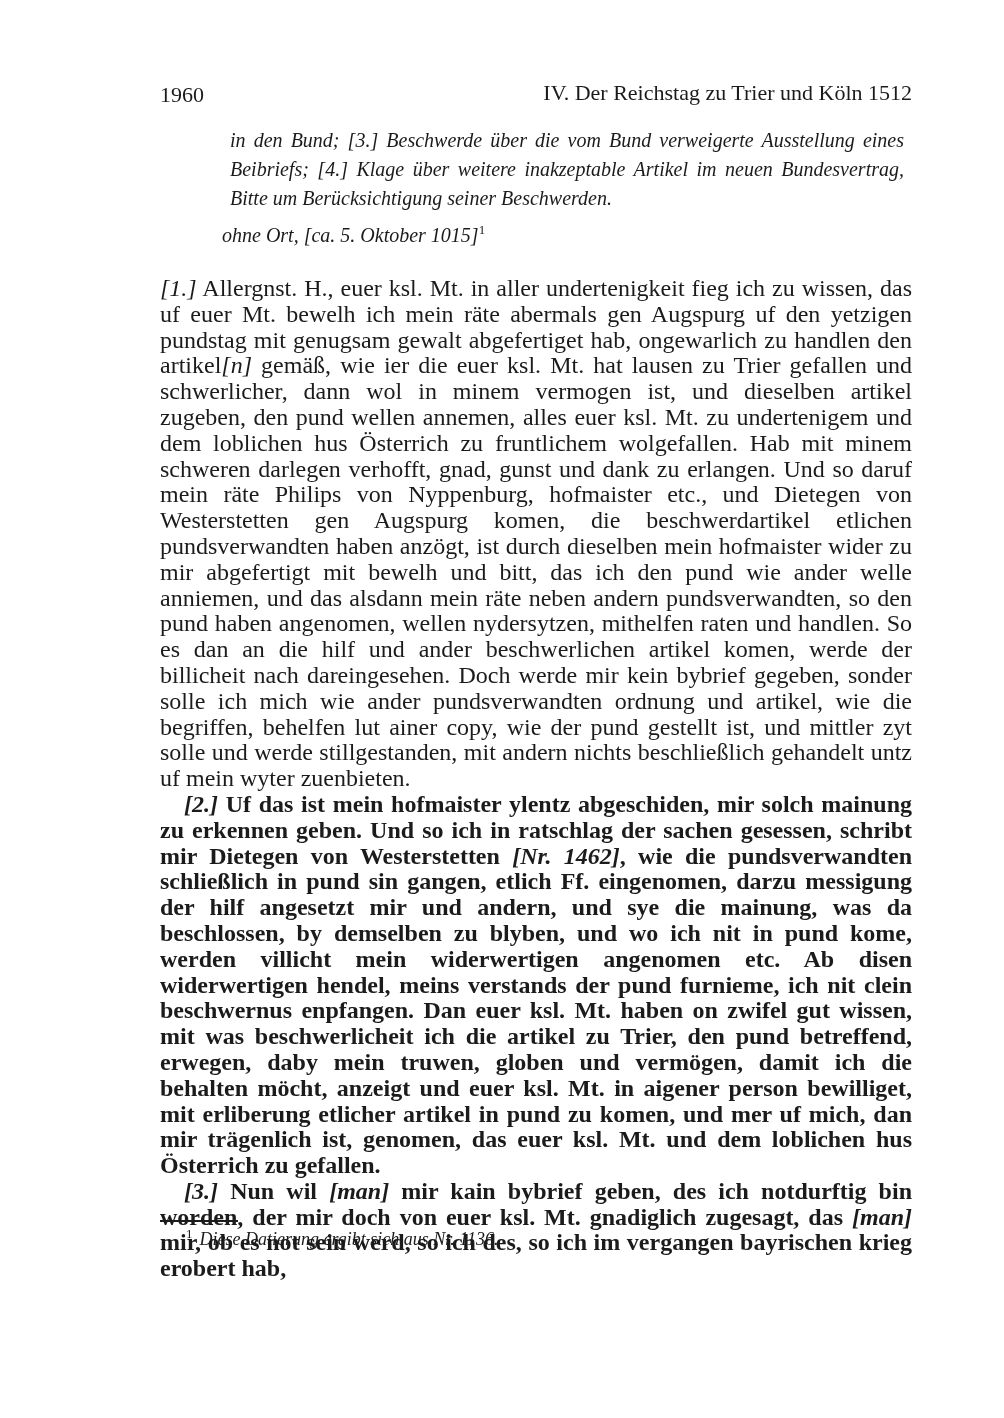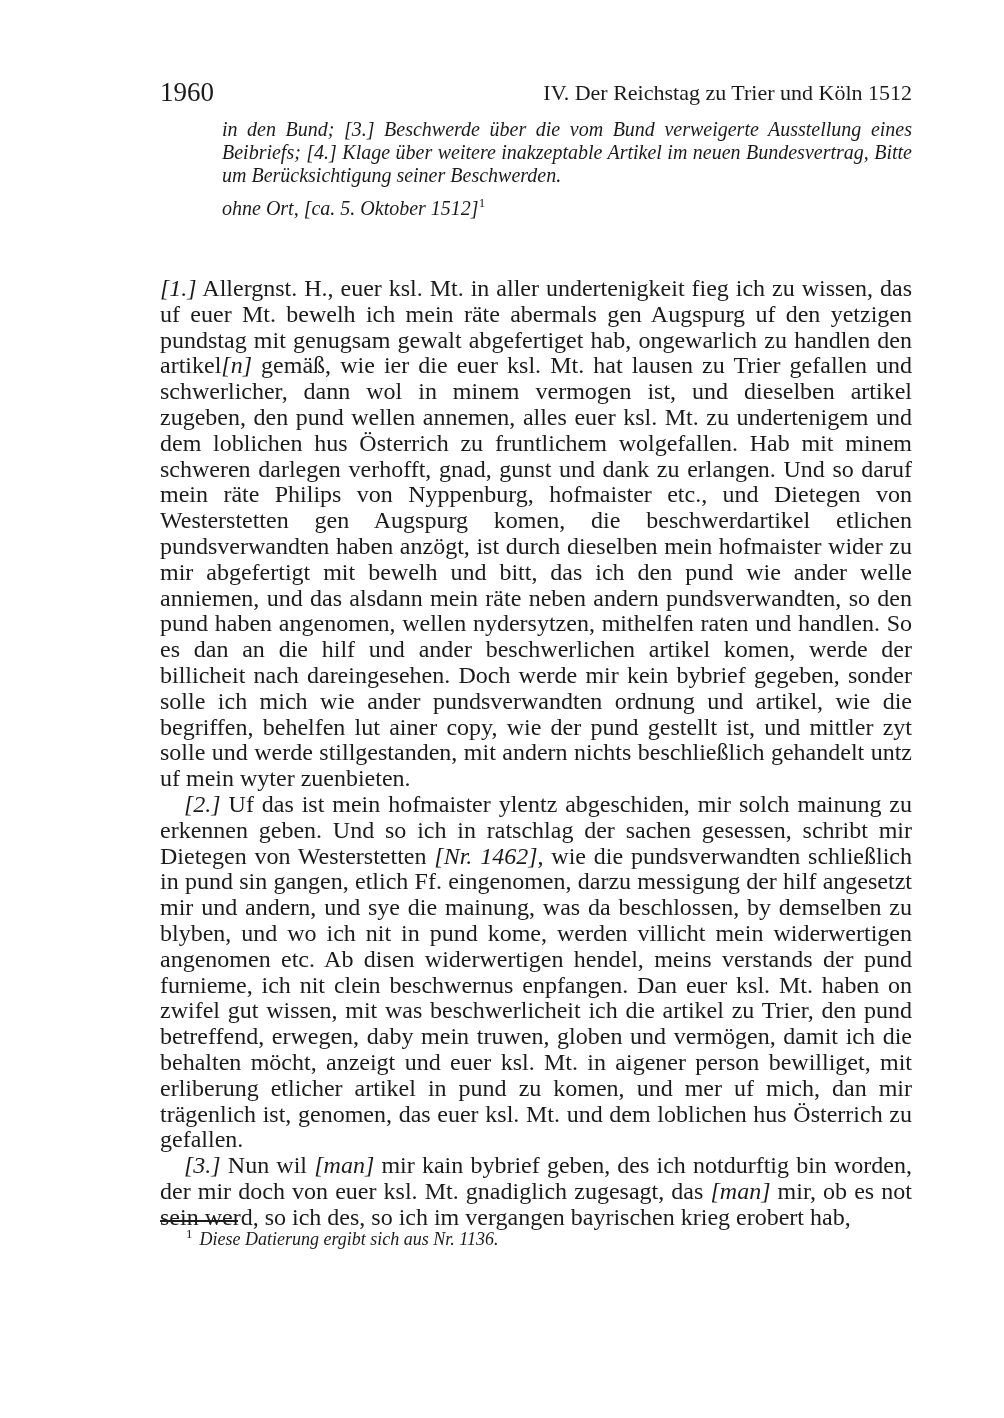--- a/index.html
+++ b/index.html
@@ -21,21 +21,21 @@
     position: absolute;
     top: 76px;
     left: 160px;
     right: 92px;
     height: 30px;
   }
   .page-num {
     position: absolute;
     left: 0;
     bottom: 0;
-    font-size: 27px;
+    font-size: 22px;
     line-height: 1;
   }
   .running-header {
     position: absolute;
     left: 0;
     right: 0;
     bottom: 2px;
     text-align: right;
     font-size: 22px;
     line-height: 1;
@@ -43,22 +43,22 @@
   
   .regest {
     position: absolute;
     top: 118px;
     left: 222px;
     right: 92px;
     font-style: italic;
     font-size: 20px;
   }
   .summary {
-    margin: 0;
-    line-height: 23px;
+    margin: 8px;
+    line-height: 29px;
     text-align: justify;
   }
   .dateline {
     margin: 7px 0 0 0;
     line-height: 29px;
   }
   .fn-ref {
     font-style: normal;
     font-size: 0.65em;
     vertical-align: super;
@@ -75,21 +75,21 @@
     left: 160px;
     right: 92px;
     font-size: 24px;
   }
   .para {
     margin: 0;
     line-height: 25.8px;
     text-align: justify;
     hyphens: none;
   }
-  .para.indent { text-indent: 24px; }
+  .para.indent { text-indent: 24px; font-weight: bold; }
   .it { font-style: italic; }
   
   .footnote-area {
     position: absolute;
     top: 1220px;
     left: 160px;
     right: 92px;
   }
   .fn-rule {
     width: 78px;
@@ -116,21 +116,21 @@
 
 <div class="page">
 
   <header class="page-header">
     <span class="page-num">1960</span>
     <span class="running-header">IV. Der Reichstag zu Trier und Köln 1512</span>
   </header>
 
   <section class="regest">
     <p class="summary">in den Bund; [3.] Beschwerde über die vom Bund verweigerte Ausstellung eines Beibriefs; [4.] Klage über weitere inakzeptable Artikel im neuen Bundesvertrag, Bitte um Berücksichtigung seiner Beschwerden.</p>
-    <p class="dateline"><span>ohne Ort, [ca. 5. Oktober 1512]</span><sup class="fn-ref">1</sup></p>
+    <p class="dateline"><span>ohne Ort, [ca. 5. Oktober 1015]</span><sup class="fn-ref">1</sup></p>
   </section>
 
   <section class="body-text">
     <p class="para"><span class="it">[1.]</span><span> Allergnst. H., euer ksl. Mt. in aller undertenigkeit fieg ich zu wissen, das uf euer Mt. bewelh ich mein räte abermals gen Augspurg uf den yetzigen pundstag mit genugsam gewalt abgefertiget hab, ongewarlich zu handlen den artikel</span><span class="it">[n]</span><span> gemäß, wie ier die euer ksl. Mt. hat lausen zu Trier gefallen und schwerlicher, dann wol in minem vermogen ist, und dieselben artikel zugeben, den pund wellen annemen, alles euer ksl. Mt. zu undertenigem und dem loblichen hus Österrich zu fruntlichem wolgefallen. Hab mit minem schweren darlegen verhofft, gnad, gunst und dank zu erlangen. Und so daruf mein räte Philips von Nyppenburg, hofmaister etc., und Dietegen von Westerstetten gen Augspurg komen, die beschwerdartikel etlichen pundsverwandten haben anzögt, ist durch dieselben mein hofmaister wider zu mir abgefertigt mit bewelh und bitt, das ich den pund wie ander welle anniemen, und das alsdann mein räte neben andern pundsverwandten, so den pund haben angenomen, wellen nydersytzen, mithelfen raten und handlen. So es dan an die hilf und ander beschwerlichen artikel komen, werde der billicheit nach dareingesehen. Doch werde mir kein bybrief gegeben, sonder solle ich mich wie ander pundsverwandten ordnung und artikel, wie die begriffen, behelfen lut ainer copy, wie der pund gestellt ist, und mittler zyt solle und werde stillgestanden, mit andern nichts beschließlich gehandelt untz uf mein wyter zuenbieten.</span></p>
     <p class="para indent"><span class="it">[2.]</span><span> Uf das ist mein hofmaister ylentz abgeschiden, mir solch mainung zu erkennen geben. Und so ich in ratschlag der sachen gesessen, schribt mir Dietegen von Westerstetten </span><span class="it">[Nr. 1462]</span><span>, wie die pundsverwandten schließlich in pund sin gangen, etlich Ff. eingenomen, darzu messigung der hilf angesetzt mir und andern, und sye die mainung, was da beschlossen, by demselben zu blyben, und wo ich nit in pund kome, werden villicht mein widerwertigen angenomen etc. Ab disen widerwertigen hendel, meins verstands der pund furnieme, ich nit clein beschwernus enpfangen. Dan euer ksl. Mt. haben on zwifel gut wissen, mit was beschwerlicheit ich die artikel zu Trier, den pund betreffend, erwegen, daby mein truwen, globen und vermögen, damit ich die behalten möcht, anzeigt und euer ksl. Mt. in aigener person bewilliget, mit erliberung etlicher artikel in pund zu komen, und mer uf mich, dan mir trägenlich ist, genomen, das euer ksl. Mt. und dem loblichen hus Österrich zu gefallen.</span></p>
     <p class="para indent"><span class="it">[3.]</span><span> Nun wil </span><span class="it">[man]</span><span> mir kain bybrief geben, des ich notdurftig bin worden, der mir doch von euer ksl. Mt. gnadiglich zugesagt, das </span><span class="it">[man]</span><span> mir, ob es not sein werd, so ich des, so ich im vergangen bayrischen krieg erobert hab,</span></p>
   </section>
 
   <footer class="footnote-area">
     <div class="fn-rule"></div>

